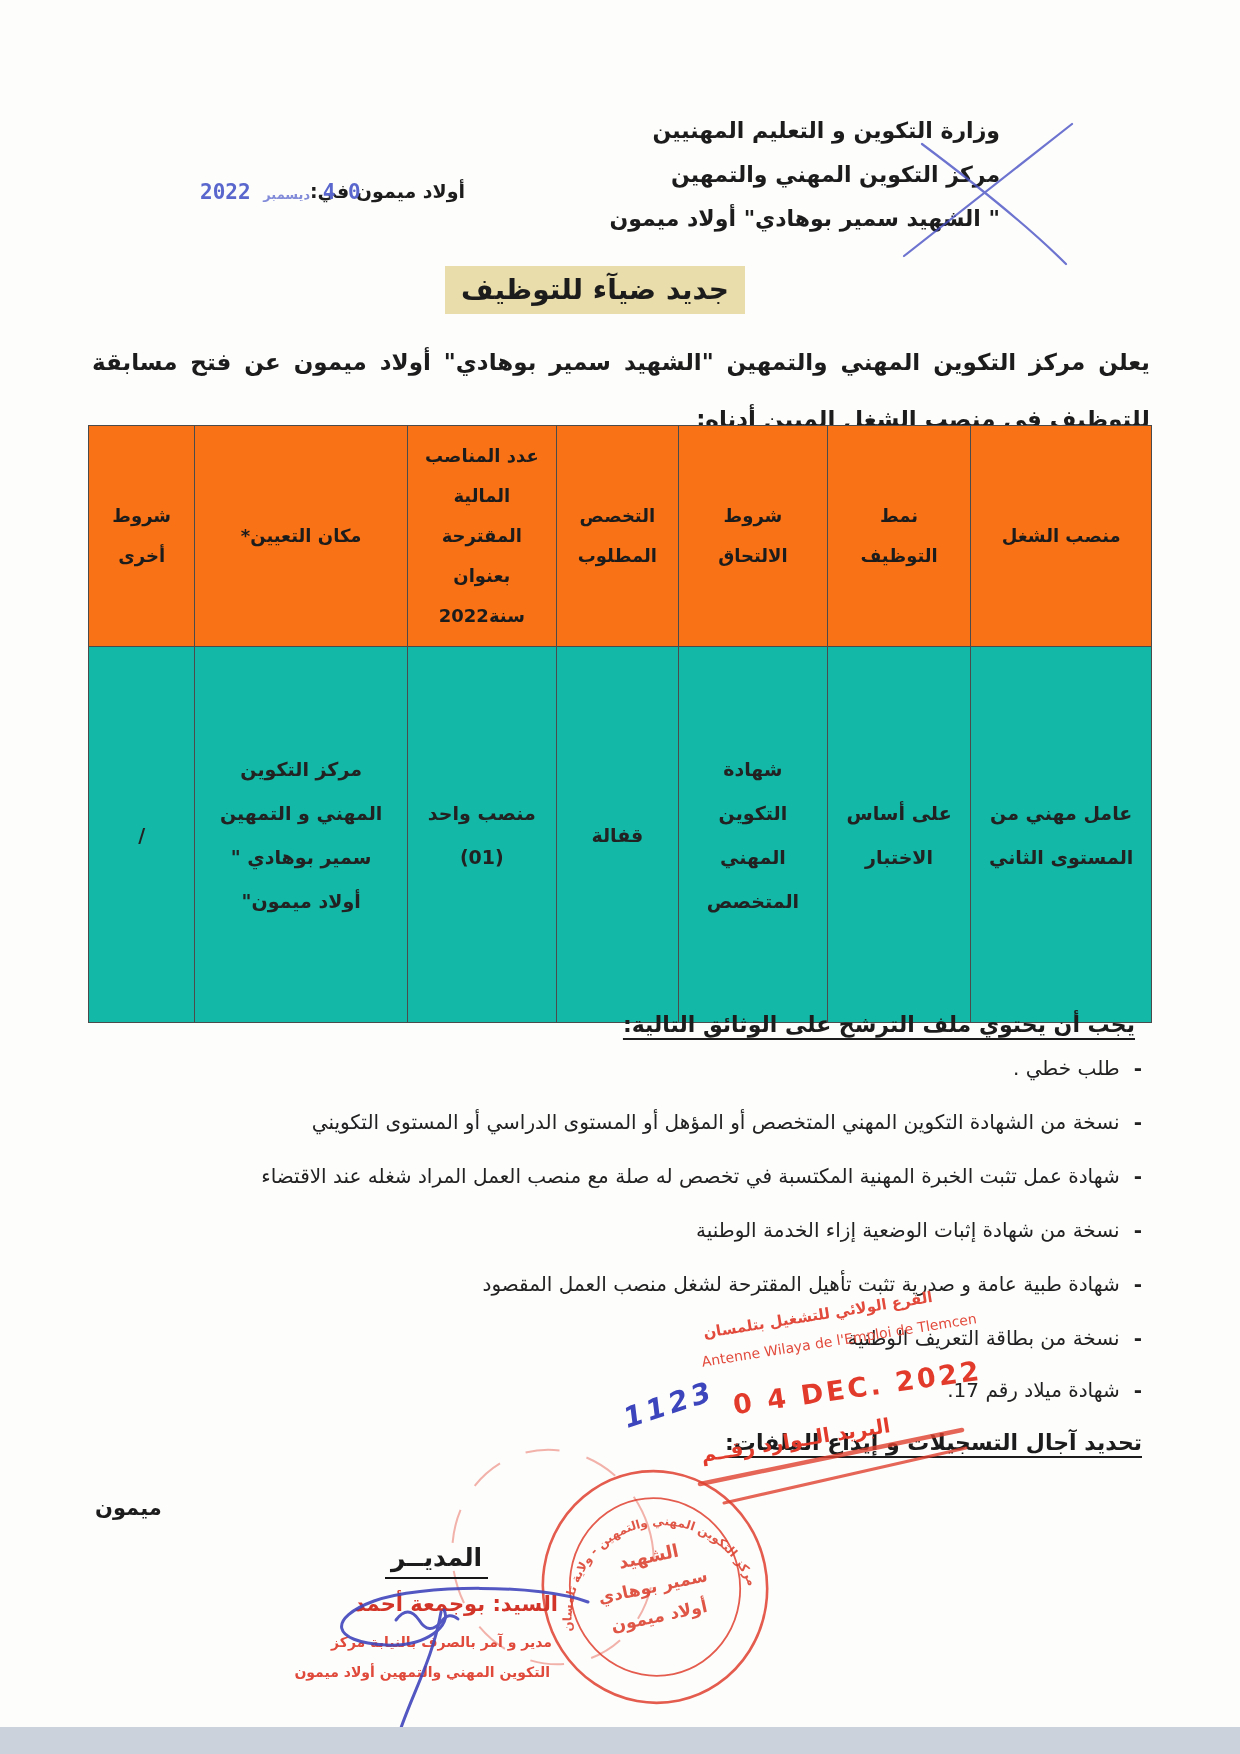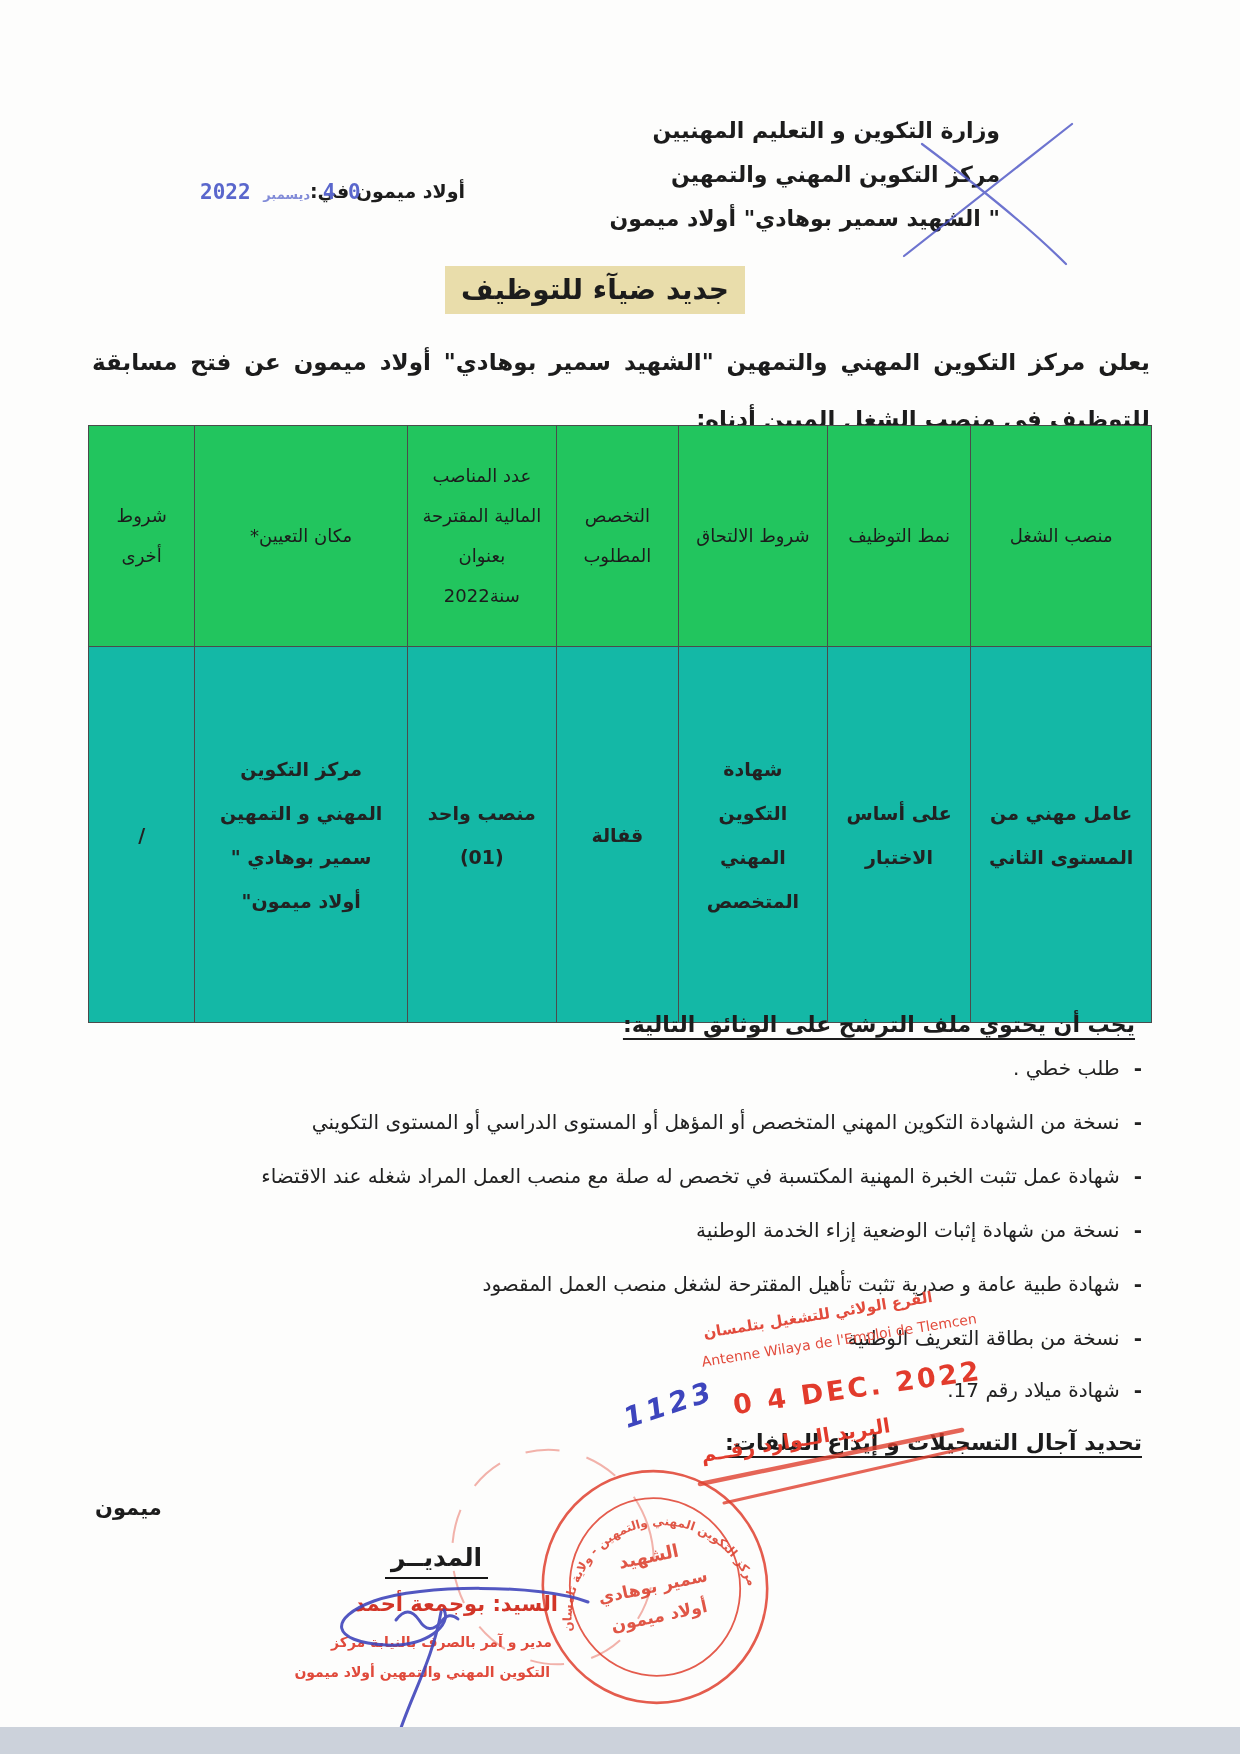--- a/index.html
+++ b/index.html
@@ -14,21 +14,21 @@
   .date-stamp{font-family:"DejaVu Sans Mono",monospace;color:#5a67cc;font-size:21px;font-weight:bold;}
   .date-stamp .mo{font-size:13px;opacity:.75;font-family:"DejaVu Sans",sans-serif;}
   
   .banner{background:#e9ddab;text-align:center;font-size:28px;font-weight:bold;line-height:48px;}
   
   .intro{font-size:23px;font-weight:bold;line-height:57px;text-align:justify;}
   
   table.jobs{border-collapse:collapse;table-layout:fixed;width:1064px;direction:rtl;}
   table.jobs th,table.jobs td{border:1px solid #4b4b4b;text-align:center;vertical-align:middle;
       padding:6px 14px;word-wrap:break-word;}
-  table.jobs th{background:#22c55e;font-size:18px;font-weight:normal;line-height:40px;height:208px;}
+  table.jobs th{background:#f97316;font-size:18px;font-weight:bold;line-height:40px;height:208px;}
   table.jobs td{background:#14b8a6;font-size:19px;font-weight:bold;line-height:44px;height:363px;color:#222;}
   
   .sec-head{font-size:22px;font-weight:bold;text-decoration:underline;text-underline-offset:6px;}
   .doc-item{font-size:20px;color:#222;text-align:right;}
   .doc-item .dash{display:inline-block;margin-left:14px;font-weight:bold;}
   .para{font-size:21px;font-weight:bold;line-height:34px;text-align:justify;text-align-last:justify;}
   
   .director{font-size:25px;font-weight:bold;border-bottom:2px solid #161616;padding:0 6px 5px 6px;}
   .sig-name{font-size:21px;font-weight:bold;color:#d23527;text-align:right;}
   .sig-role{font-size:14px;font-weight:bold;color:#e04a3b;text-align:right;line-height:29px;}

